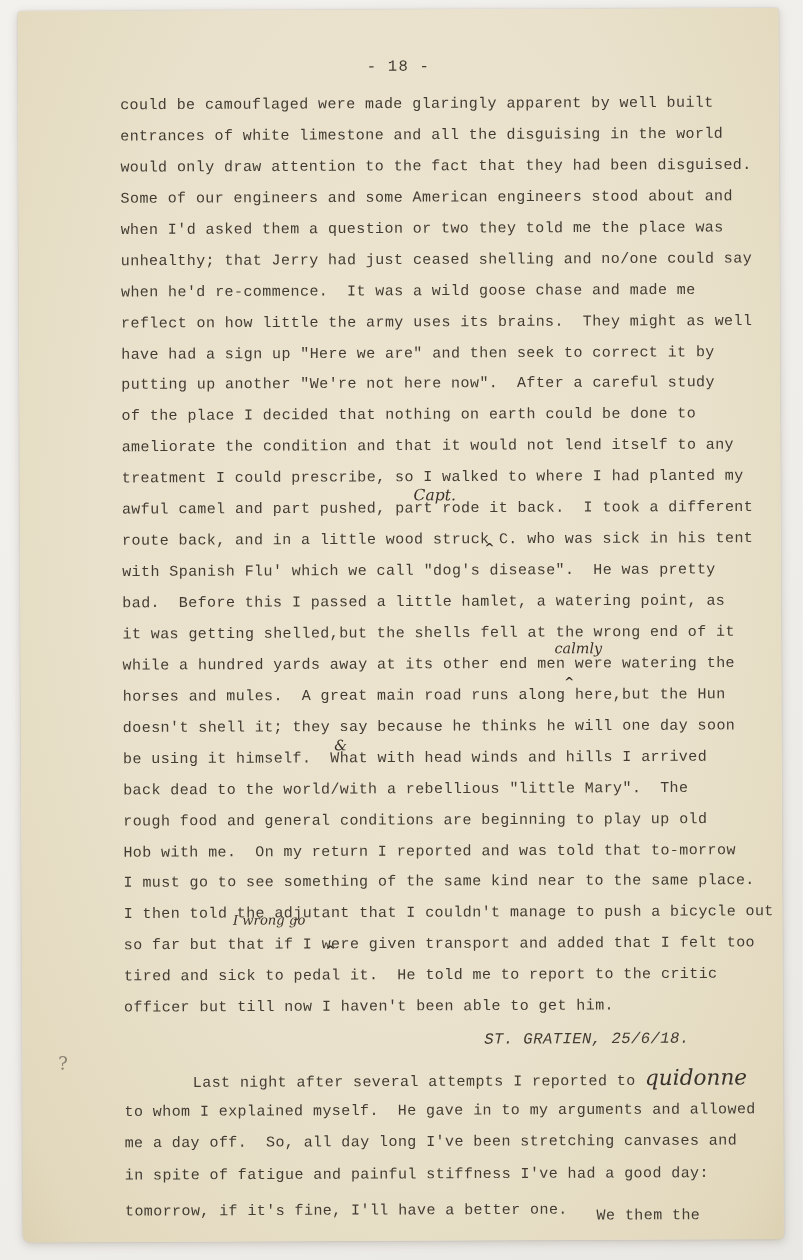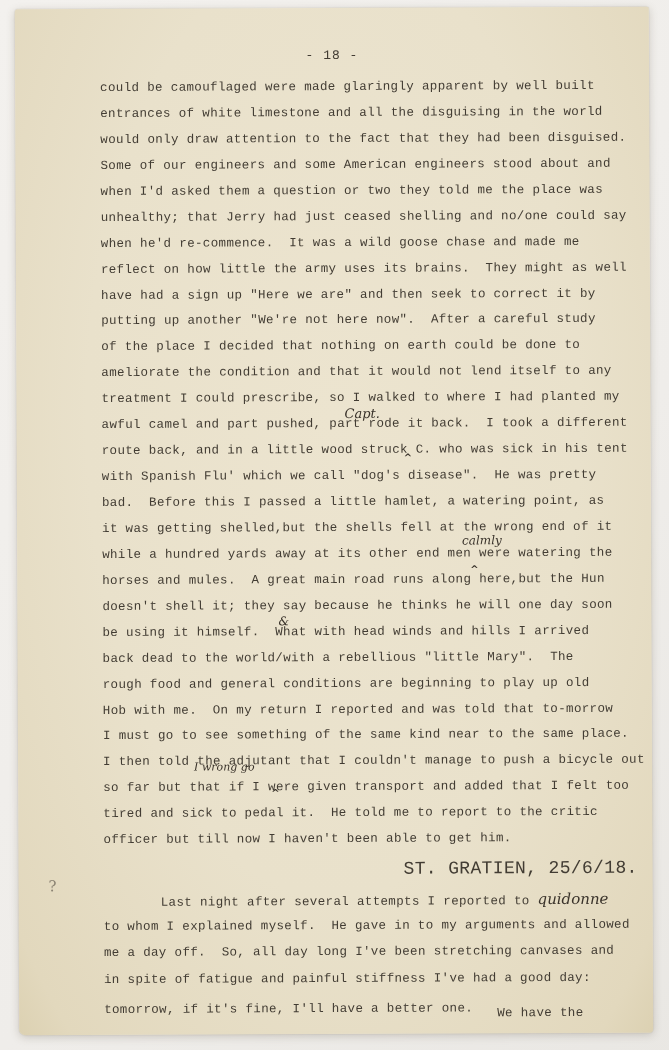--- a/index.html
+++ b/index.html
@@ -33,31 +33,31 @@
   .line{
     white-space:pre;
     font-size:12.5px;
     letter-spacing:0.35px;
     line-height:25.95px;
     height:25.95px;
     color:#423c33;
   }
   .heading{
     position:absolute;top:851px;left:385px;
-    font-size:18px;letter-spacing:0.35px;color:#423c33;white-space:pre;
+    font-size:13px;letter-spacing:0.35px;color:#423c33;white-space:pre;font-style:italic;
   }
   .entryblock{
     position:absolute;top:879px;left:85px;width:566px;
   }
   .entryline{white-space:pre;font-size:12.5px;letter-spacing:0.35px;line-height:26.2px;height:26.2px;color:#423c33;}
   .entryline .indent{padding-left:57px;}
   .inline-hw{
     font-family:"DejaVu Serif","Liberation Serif",serif;
     font-style:italic;
-    font-size:15px;
+    font-size:18px;
     color:#39322a;
     letter-spacing:0px;
   }
   .finalline{white-space:pre;font-size:12.5px;letter-spacing:0.35px;line-height:26.2px;margin-top:4px;color:#423c33;}
   .final-tail{display:inline-block;position:relative;top:5px;margin-left:24px;}
   .hw{
     position:absolute;
     font-family:"DejaVu Serif","Liberation Serif",serif;
     font-style:italic;
     color:#39322a;
@@ -123,21 +123,21 @@
       <div class="line">officer but till now I haven't been able to get him.</div>
     </div>
 
     <div class="heading">ST. GRATIEN, 25/6/18.</div>
 
     <div class="entryblock">
       <div class="entryline"><span class="indent">Last night after several attempts I reported to </span><span class="inline-hw">quidonne</span></div>
       <div class="entryline">to whom I explained myself.  He gave in to my arguments and allowed</div>
       <div class="entryline">me a day off.  So, all day long I've been stretching canvases and</div>
       <div class="entryline">in spite of fatigue and painful stiffness I've had a good day:</div>
-      <div class="finalline"><span>tomorrow, if it's fine, I'll have a better one.</span><span class="final-tail">We have the</span></div>
+      <div class="finalline"><span>tomorrow, if it's fine, I'll have a better one.</span><span class="final-tail">We them the</span></div>
     </div>
 
     <div class="hw hw-capt">Capt.</div>
     <div class="caret caret-struck">^</div>
 
     <div class="hw hw-calmly">calmly</div>
     <div class="caret caret-watering">^</div>
 
     <div class="hw hw-amp">&amp;</div>
 

